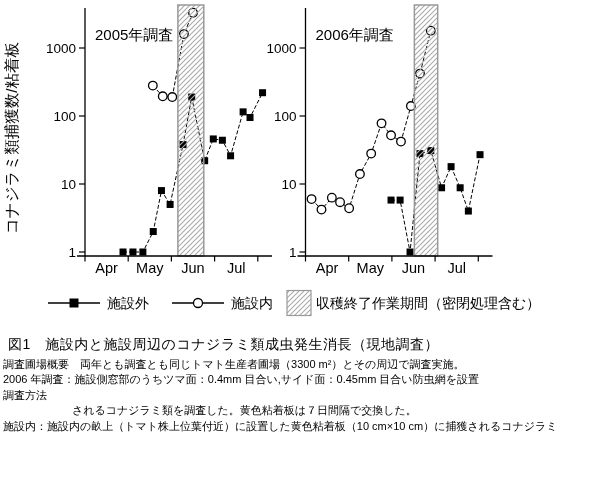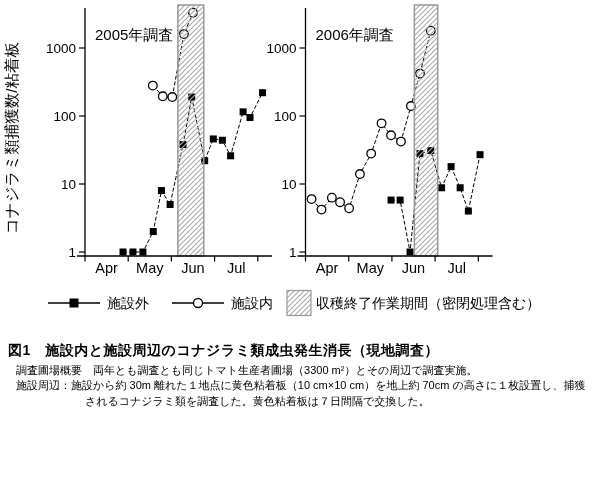--- a/index.html
+++ b/index.html
@@ -2,23 +2,23 @@
 <html><head>
 <meta charset="utf-8">
 <style>
   html,body{margin:0;padding:0;}
   body{
     width:605px;height:490px;background:#ffffff;overflow:hidden;
     font-family:"Liberation Sans","DejaVu Sans",sans-serif;color:#000;
   }
   svg text{font-family:"Liberation Sans","DejaVu Sans",sans-serif;fill:#000;}
   .caption{
-    font-size:14px;font-weight:bold;margin:20px 0 3px 8px;letter-spacing:0.5px;
+    font-size:14px;font-weight:normal;margin:14px 0 3px 8px;letter-spacing:0.5px;
   }
-  .notes{margin-left:16px;}
+  .notes{margin-left:3px;}
   .note{font-size:11px;line-height:15.4px;white-space:nowrap;}
   .note.indent{padding-left:69px;font-family:Liberation Serif, serif;}
 </style>
 </head>
 <body>
 
 <div class="page">
   <svg id="chart" width="605" height="318" viewBox="0 0 605 318">
       <defs>
         <pattern id="hatch" width="5" height="5" patternUnits="userSpaceOnUse">
@@ -126,16 +126,18 @@
         <line x1="172" y1="303" x2="224" y2="303" stroke="#000" stroke-width="1.5"></line>
         <circle cx="198" cy="303" r="4.5" fill="#fff" stroke="#000" stroke-width="1.3"></circle>
         <text x="231" y="308" font-size="14">施設内</text>
         <rect x="287" y="290.5" width="24" height="25" fill="url(#hatch)" stroke="#999999" stroke-width="1.2"></rect>
         <text x="316" y="308" font-size="14">収穫終了作業期間（密閉処理含む）</text>
       </g>
     </svg>
   <div class="caption">図1　施設内と施設周辺のコナジラミ類成虫発生消長（現地調査）</div>
   <div class="notes">
     <div class="note">調査圃場概要　両年とも調査とも同じトマト生産者圃場（3300 m²）とその周辺で調査実施。</div>
-    <div class="note">施設周辺：施設から約 30m 離れた１地点に黄色粘着板（10 cm×10 cm）を地上約 70cm の高さに１枚設置し、捕獲</div>
+    <div class="note">2006 年調査：施設側窓部のうちツマ面：0.4mm 目合い,サイド面：0.45mm 目合い防虫網を設置</div>
+    <div class="note">調査方法</div>
     <div class="note indent">されるコナジラミ類を調査した。黄色粘着板は７日間隔で交換した。</div>
+    <div class="note">施設内：施設内の畝上（トマト株上位葉付近）に設置した黄色粘着板（10 cm×10 cm）に捕獲されるコナジラミ</div>
   </div>
 </div>
 
 </body></html>

